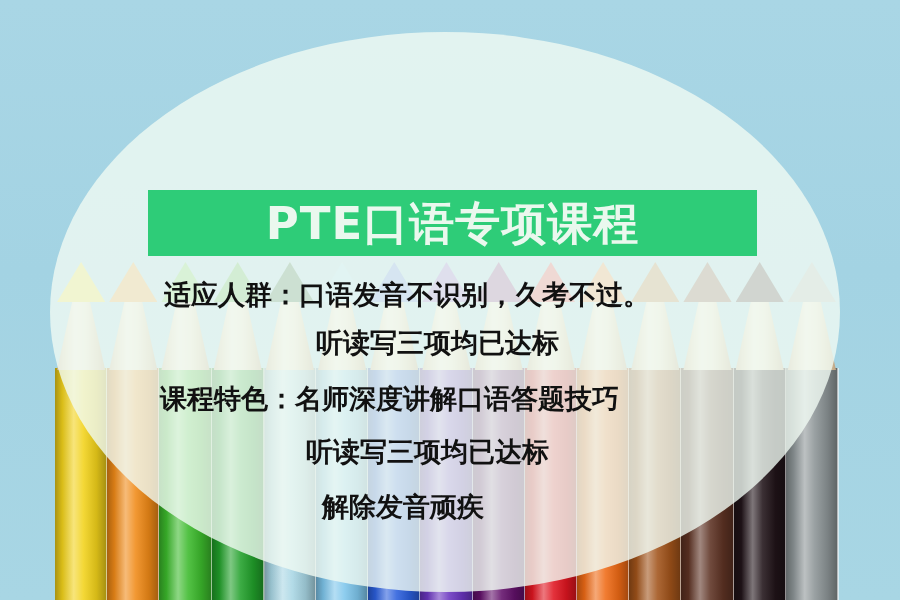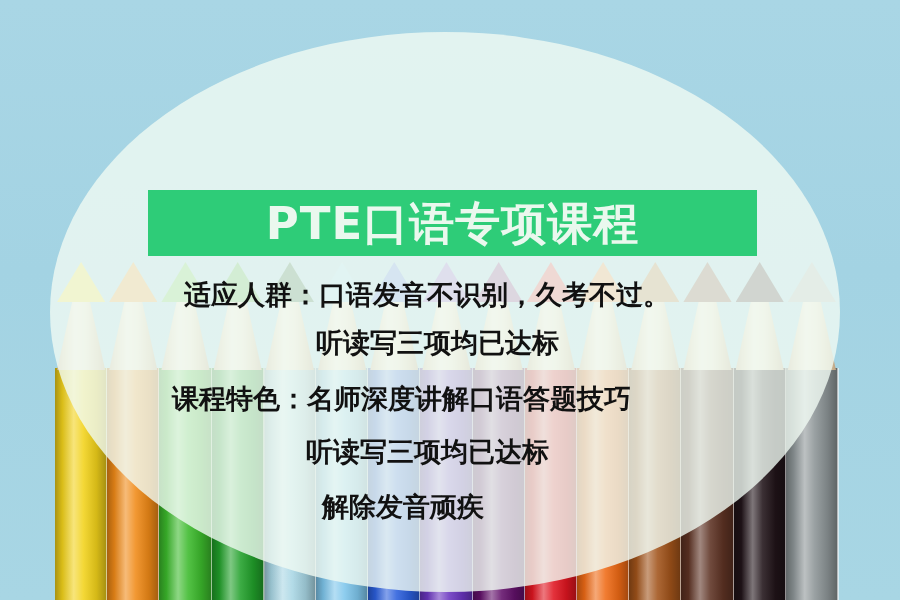--- a/index.html
+++ b/index.html
@@ -136,23 +136,23 @@
   }
   .line {
     position: absolute;
     color: #111111;
     font-size: 27px;
     font-weight: bold;
     white-space: nowrap;
     line-height: 1;
   }
 
-  .line-audience   { left: 184px; top: 281px; }
+  .line-audience   { left: 164px; top: 281px; }
   .line-audience2  { left: 316px; top: 329px; }
-  .line-features   { left: 172px; top: 385px; }
+  .line-features   { left: 160px; top: 385px; }
   .line-features2  { left: 306px; top: 438px; }
   .line-features3  { left: 322px; top: 493px; }
 </style>
 </head>
 <body>
 
 <div id="poster">
 
   <div class="sky"></div>
 

